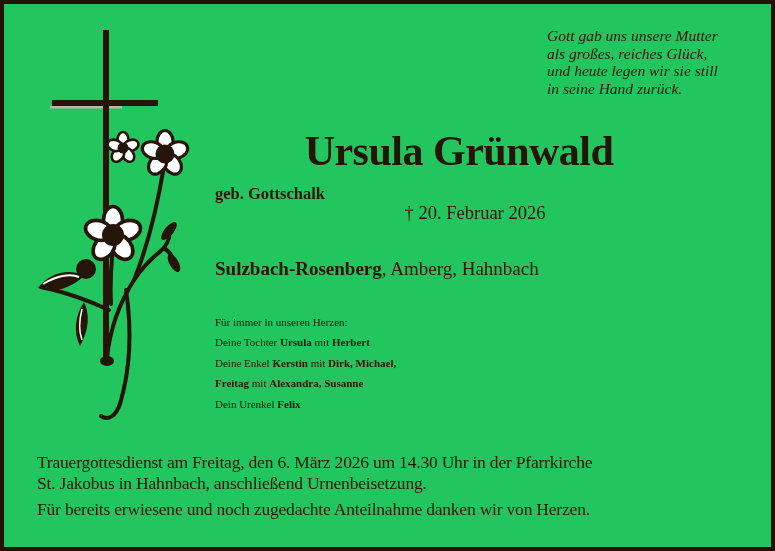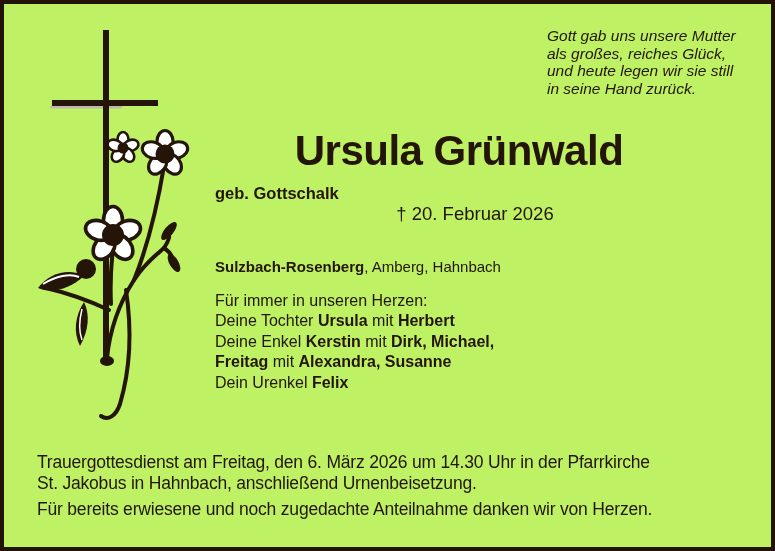--- a/index.html
+++ b/index.html
@@ -7,22 +7,22 @@
     padding: 0;
     width: 775px;
     height: 551px;
     overflow: hidden;
     background: #ffffff;
   }
   .card {
     position: relative;
     width: 775px;
     height: 551px;
-    background: #bef264;
-    font-family: Liberation Sans, sans-serif;
+    background: #22c55e;
+    font-family: Liberation Serif, serif;
     color: #241508;
   }
   .frame {
     position: absolute;
     inset: 0;
     border: 4px solid #221305;
     pointer-events: none;
     z-index: 10;
   }
   .art {
@@ -69,28 +69,28 @@
     display: flex;
     justify-content: center;
     gap: 56px;
     font-size: 18.5px;
     white-space: nowrap;
   }
   .residence {
     position: absolute;
     left: 215px;
     top: 258px;
-    font-size: 15px;
+    font-size: 19px;
     white-space: nowrap;
   }
   .mourners {
     position: absolute;
     left: 215px;
-    top: 291px;
-    font-size: 16px;
+    top: 312px;
+    font-size: 11px;
     line-height: 20.4px;
     white-space: nowrap;
   }
   .notices {
     position: absolute;
     left: 37px;
     top: 452px;
     font-size: 17.5px;
     line-height: 21px;
     letter-spacing: -0.2px;

